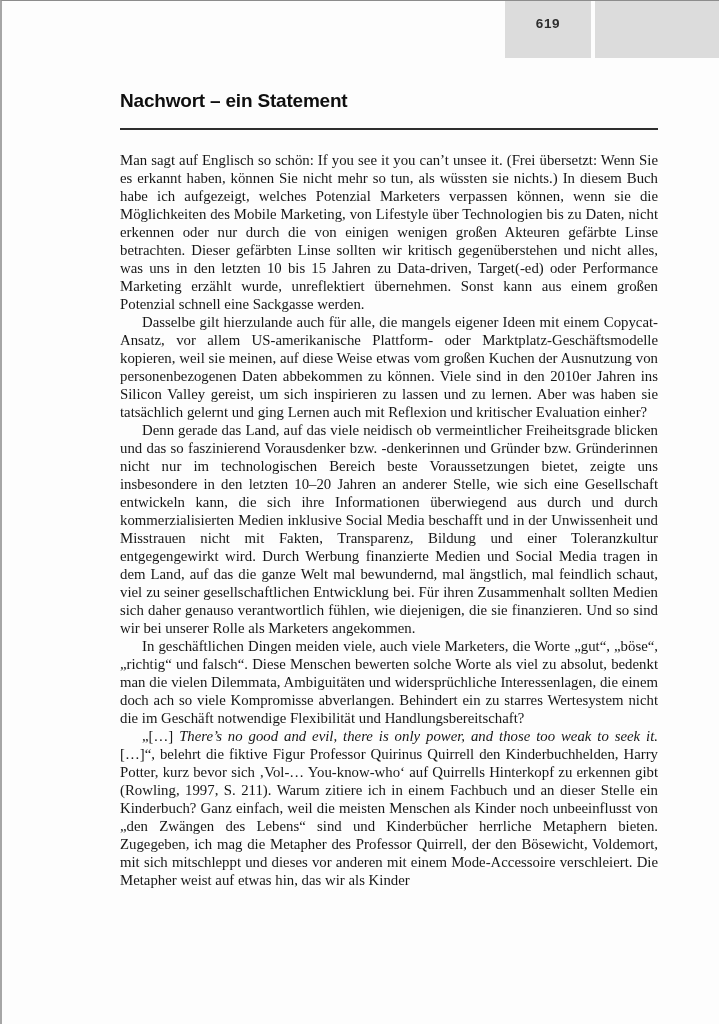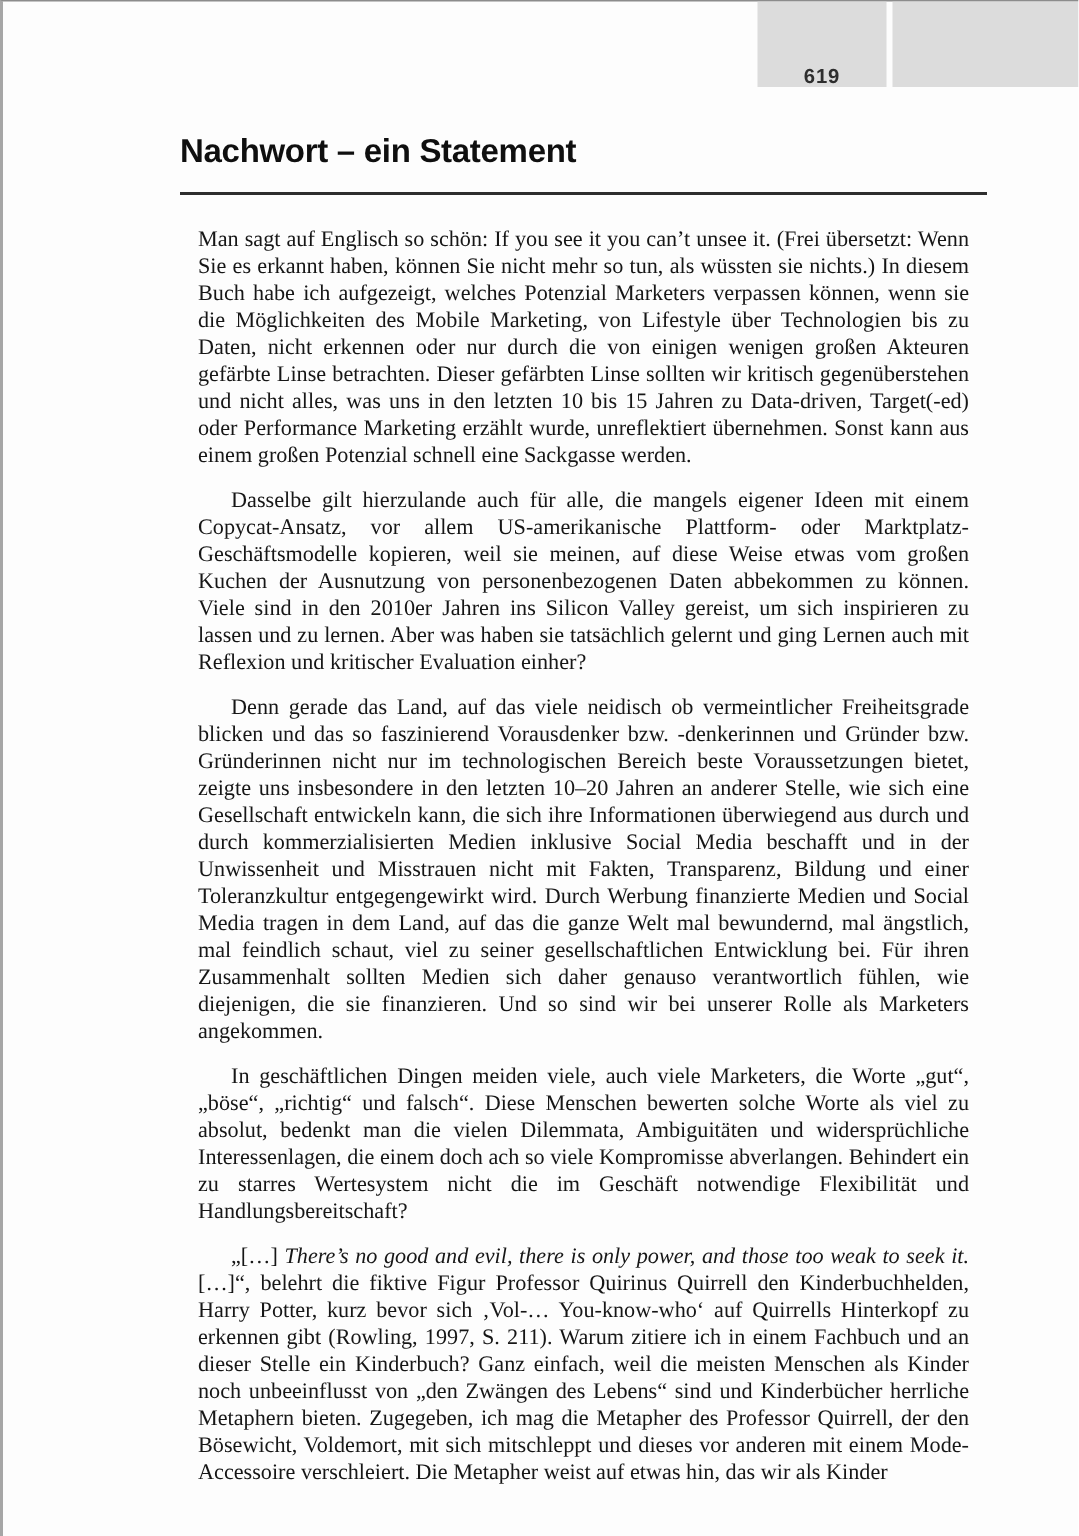--- a/index.html
+++ b/index.html
@@ -16,21 +16,21 @@
     font-family: "Liberation Serif", serif;
     color: var(--body_text, #161616);
   }
 
   
   .pagenum-box {
     position: absolute;
     left: 503px; top: 0;
     width: 86px; height: 57px;
     background: var(--header_box, #dcdcdc);
-    display: flex; align-items: flex-end; justify-content: center;
+    display: flex; align-items: flex-start; justify-content: center;
     padding-top: 15px;
     box-sizing: border-box;
   }
   .pagenum-box span {
     font-family: "Liberation Sans", sans-serif;
     font-weight: 700;
     font-size: 13.5px;
     letter-spacing: 0.6px;
     color: #2e2e2e;
   }
@@ -44,39 +44,39 @@
   
   .column {
     position: absolute;
     left: 118px; top: 0;
     width: 538px;
   }
   h1.chapter-title {
     margin: 86px 0 0 0;
     font-family: "Liberation Sans", sans-serif;
     font-weight: 700;
-    font-size: 22px;
+    font-size: 19px;
     line-height: 28px;
     letter-spacing: -0.2px;
     color: #0f0f0f;
   }
   hr.title-rule {
     border: none;
     height: 2px;
     background: var(--rule, #2e2e2e);
     margin: 13px 0 0 0;
   }
   .paragraphs {
     margin-top: 21px;
     font-size: 14.8px;
     line-height: 18px;
     text-align: justify;
     text-align-last: left;
   }
-  .paragraphs p { margin: 12px; }
+  .paragraphs p { margin: 0; }
   .paragraphs p.indent { text-indent: 22px; }
   .paragraphs span.italic { font-style: italic; font-family: Liberation Serif, serif; }
 </style>
 </head>
 <body>
 
 <div class="page">
 
   <div class="pagenum-box">
     <span>619</span>

